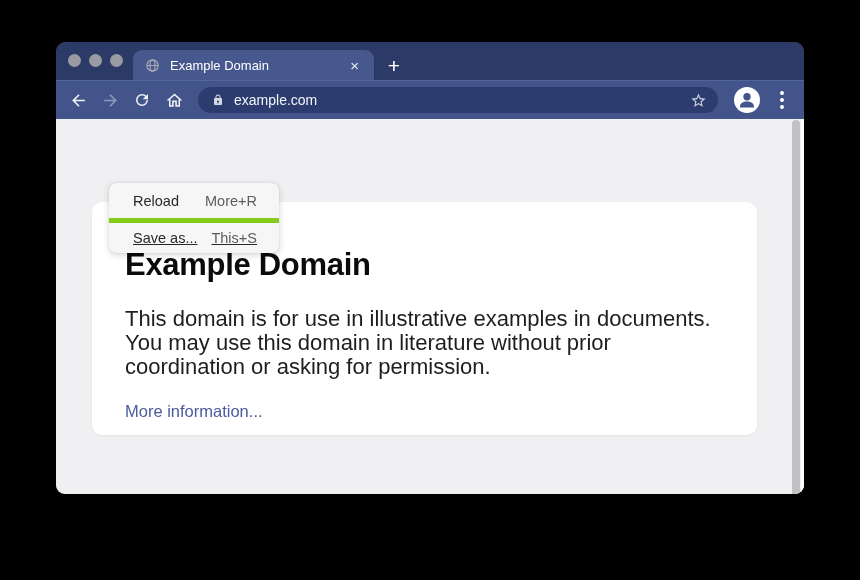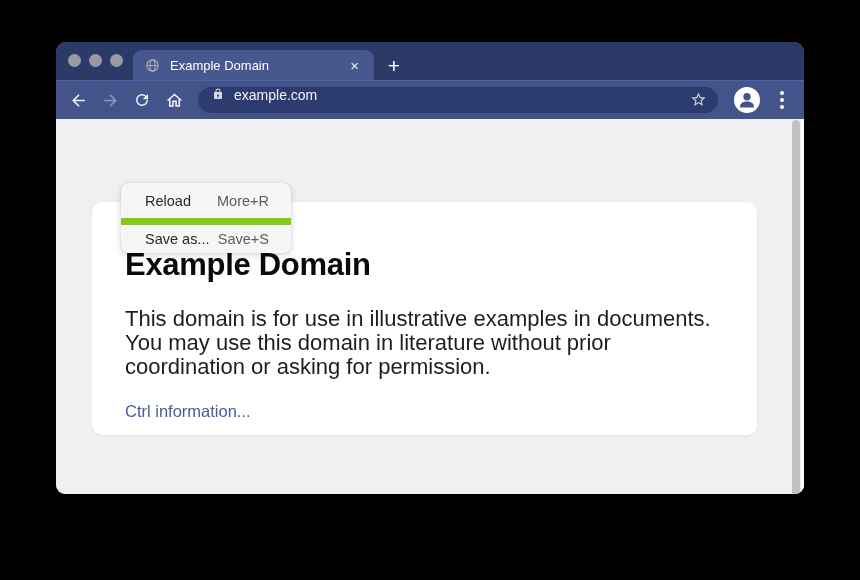--- a/index.html
+++ b/index.html
@@ -70,21 +70,21 @@
   .tool-button {
     width: 32px; height: 32px;
     display: flex; align-items: center; justify-content: center;
     flex: 0 0 auto;
   }
   .urlbar {
     flex: 1; height: 26px;
     background: #2d3c6e;
     border-radius: 13px;
     margin: 0 12px 0 8px;
-    display: flex; align-items: flex-start;
+    display: flex; align-items: center;
     padding: 0 8px 0 14px;
     box-sizing: border-box;
   }
   .url-text {
     color: #f4f5f9; font-size: 14px;
     margin-left: 10px; flex: 1;
     white-space: nowrap;
   }
   .star-button {
     width: 24px; height: 24px;
@@ -132,37 +132,37 @@
   .page-link {
     display: inline-block;
     margin-top: 23px;
     font-size: 16.5px;
     color: #4b5a9c;
     text-decoration: none;
   }
 
   
   .context-menu {
-    position: absolute; left: 65px; top: 64px;
+    position: absolute; left: 53px; top: 64px;
     width: 170px;
     background: #f7f6f7;
     border-radius: 7px;
     box-shadow: 0 2px 7px rgba(0,0,0,0.16), 0 0 1px rgba(0,0,0,0.25);
     overflow: hidden;
     z-index: 5;
   }
   .context-menu-item {
     height: 35px;
     display: flex; align-items: center; justify-content: space-between;
     padding: 0 22px 0 24px;
     box-sizing: border-box;
     font-size: 14.5px;
     color: #28282b;
   }
-  .context-menu-item + .context-menu-item { border-top: 7px solid #84cc16; }
+  .context-menu-item + .context-menu-item { border-top: 5px solid #84cc16; text-decoration: underline; }
   .context-menu-shortcut { color: #5c5c61; }
 
   
   .window-edge-strip {
     position: absolute; right: 0; top: 0;
     width: 3px; height: 100%;
     background: #ffffff;
   }
   .scrollbar-thumb {
     position: absolute; right: 4px; top: 1px;
@@ -244,31 +244,31 @@
         <circle cx="2" cy="16" r="2"></circle>
       </svg>
     </div>
   </div>
 
   <div class="content">
 
     <div class="page-card">
       <h1 class="page-heading">Example Domain</h1>
       <p class="page-paragraph">This domain is for use in illustrative examples in documents. You may use this domain in literature without prior coordination or asking for permission.</p>
-      <a class="page-link" href="#">Ctrl information...</a>
+      <a class="page-link" href="#">More information...</a>
     </div>
 
     <div class="context-menu">
       <div class="context-menu-item">
         <span>Reload</span>
         <span class="context-menu-shortcut">More+R</span>
       </div>
       <div class="context-menu-item">
         <span>Save as...</span>
-        <span class="context-menu-shortcut">Save+S</span>
+        <span class="context-menu-shortcut">This+S</span>
       </div>
     </div>
 
     <div class="window-edge-strip"></div>
     <div class="scrollbar-thumb"></div>
   </div>
 
 </div>
 
 </body></html>

